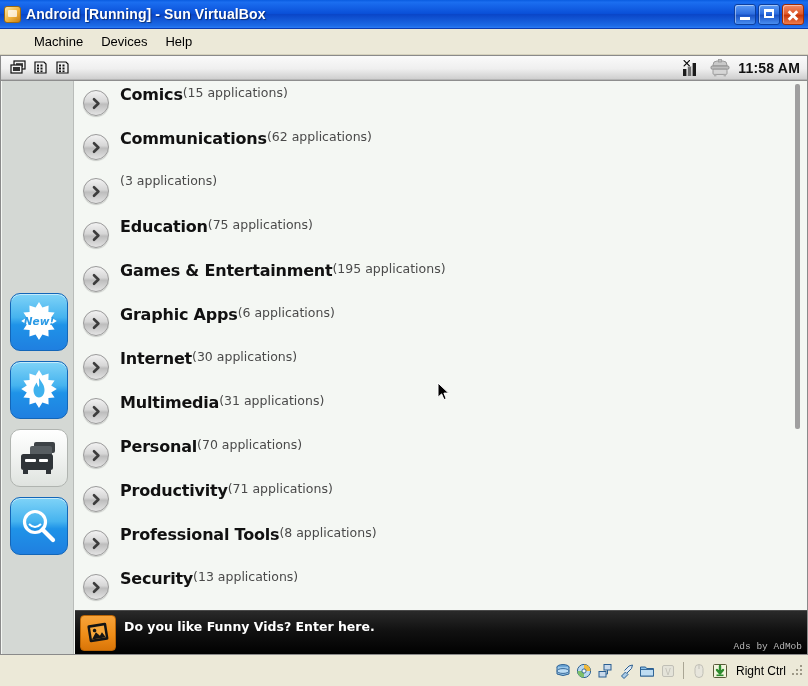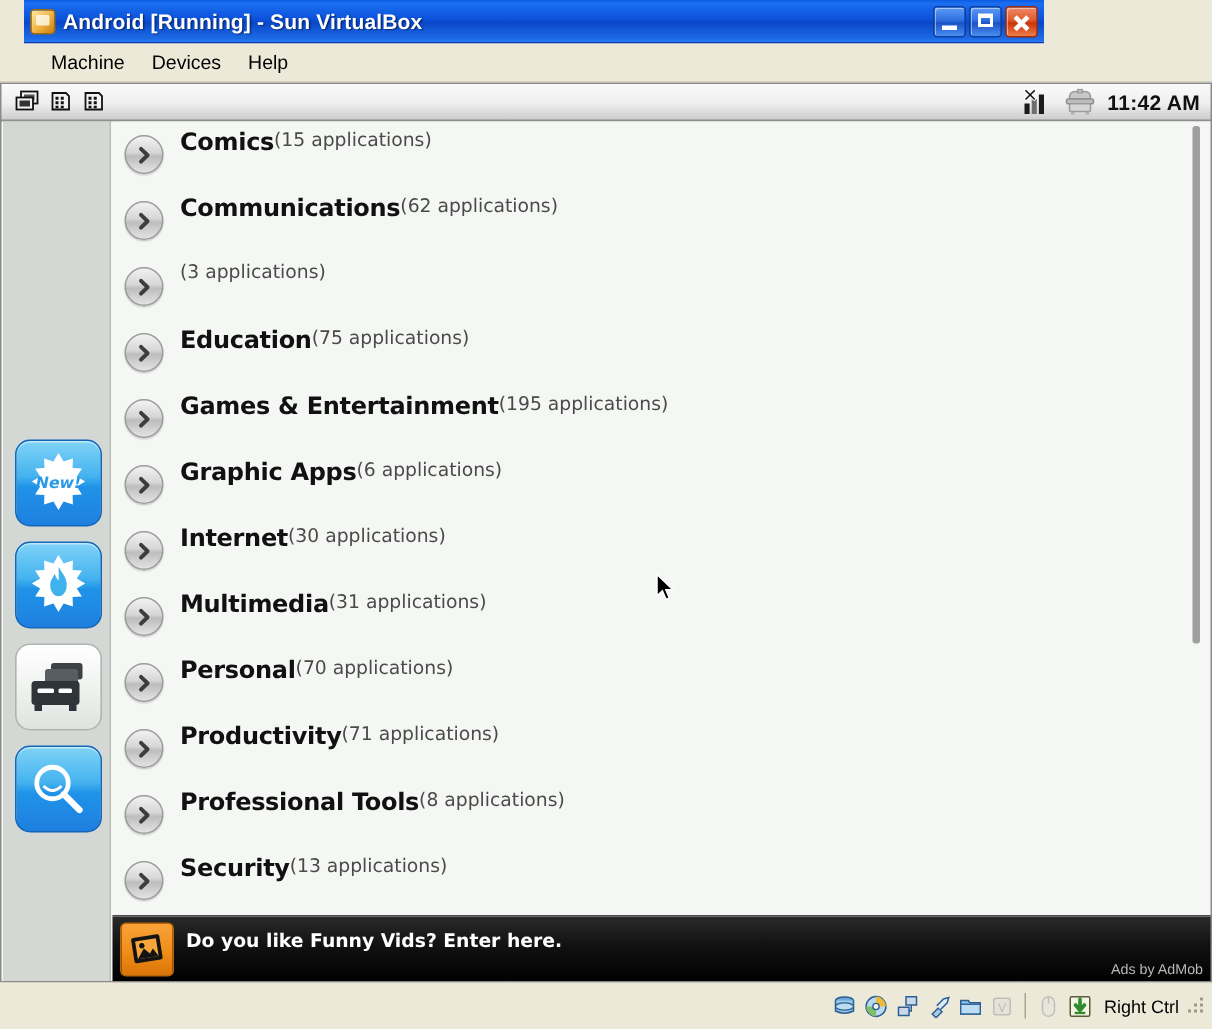--- a/index.html
+++ b/index.html
@@ -8,21 +8,21 @@
     font-family:"Liberation Sans", sans-serif;
     background:#0a46d2;
   }
   .vbox-window{
     position:relative;width:808px;height:686px;
     background:#ece9d8;
     box-sizing:border-box;
   }
   
   .titlebar{
-    position:absolute;left:16px;top:0;width:680px;height:29px;
+    position:absolute;left:0;top:0;width:808px;height:29px;
     background:linear-gradient(to bottom,#0a5ce0 0%,#1b6ef0 8%,#0a50d8 48%,#0a46c8 52%,#1c6ae6 92%,#2a7af5 100%);
     border-bottom:1px solid #0a3bb0;
     display:flex;align-items:center;
     box-sizing:border-box;
   }
   .titlebar .tb-icon{
     width:17px;height:17px;margin-left:4px;margin-right:5px;
     border-radius:3px;
     background:linear-gradient(135deg,#ffe9a8 0%,#f0b23c 55%,#c87e12 100%);
     border:1px solid #9c6a10;
@@ -156,21 +156,21 @@
     background:linear-gradient(to bottom,#f7a33a 0%,#ef8d18 55%,#d97508 100%);
     border:1px solid #b96405;display:flex;align-items:center;justify-content:center;
     box-sizing:border-box;
   }
   .ad-text{
     color:#ffffff;font-size:12.5px;font-weight:bold;margin-top:8px;
     font-family:"DejaVu Sans", sans-serif;
   }
   .ad-by{
     position:absolute;right:6px;bottom:3px;color:#b8b8b8;font-size:9.5px;
-    font-family:Liberation Sans, sans-serif;
+    font-family:Liberation Mono, monospace;
   }
 
   
   .cursor{position:absolute;left:437px;top:327px;pointer-events:none;}
 
   
   .vstatus{
     position:absolute;left:0;bottom:0;width:808px;height:31px;
     background:#ece9d8;display:flex;align-items:center;justify-content:flex-end;
     padding-right:4px;box-sizing:border-box;
@@ -270,21 +270,21 @@
         <span class="icn">
           <svg width="22" height="18" viewBox="0 0 22 18">
             <path d="M4 6 Q4 2 8 2 L14 2 Q18 2 18 6 L18 7 L4 7 Z" fill="#c9c9c9" stroke="#9a9a9a" stroke-width="1"></path>
             <rect x="9.5" y="0.5" width="3" height="2.5" fill="#bdbdbd" stroke="#9a9a9a" stroke-width=".8"></rect>
             <rect x="2" y="7" width="18" height="3.2" rx="1.2" fill="#bdbdbd" stroke="#8f8f8f" stroke-width="1"></rect>
             <rect x="4" y="10.2" width="14" height="5.2" rx="1" fill="#d6d6d6" stroke="#9a9a9a" stroke-width="1"></rect>
             <rect x="5" y="15.4" width="2.4" height="2" fill="#b0b0b0"></rect>
             <rect x="14.6" y="15.4" width="2.4" height="2" fill="#b0b0b0"></rect>
           </svg>
         </span>
-        <span class="ast-clock">11:42 AM</span>
+        <span class="ast-clock">11:58 AM</span>
       </div>
     </div>
 
     <div class="sidebar">
 
       <div class="tabbtn t1">
         <span class="icn">
           <svg width="44" height="44" viewBox="0 0 44 44">
             <path d="M22 2 L25.4 7.6 L31.6 5.6 L31.4 12 L37.6 12.4 L34.2 17.6 L39.8 21 L34.2 24.4 L37.6 29.6 L31.4 30 L31.6 36.4 L25.4 34.4 L22 40 L18.6 34.4 L12.4 36.4 L12.6 30 L6.4 29.6 L9.8 24.4 L4.2 21 L9.8 17.6 L6.4 12.4 L12.6 12 L12.4 5.6 L18.6 7.6 Z" fill="#ffffff"></path>
             <text x="22" y="25" text-anchor="middle" font-family="DejaVu Sans, sans-serif" font-size="10.5" font-weight="bold" font-style="italic" fill="#2b9ae5">New!</text>

